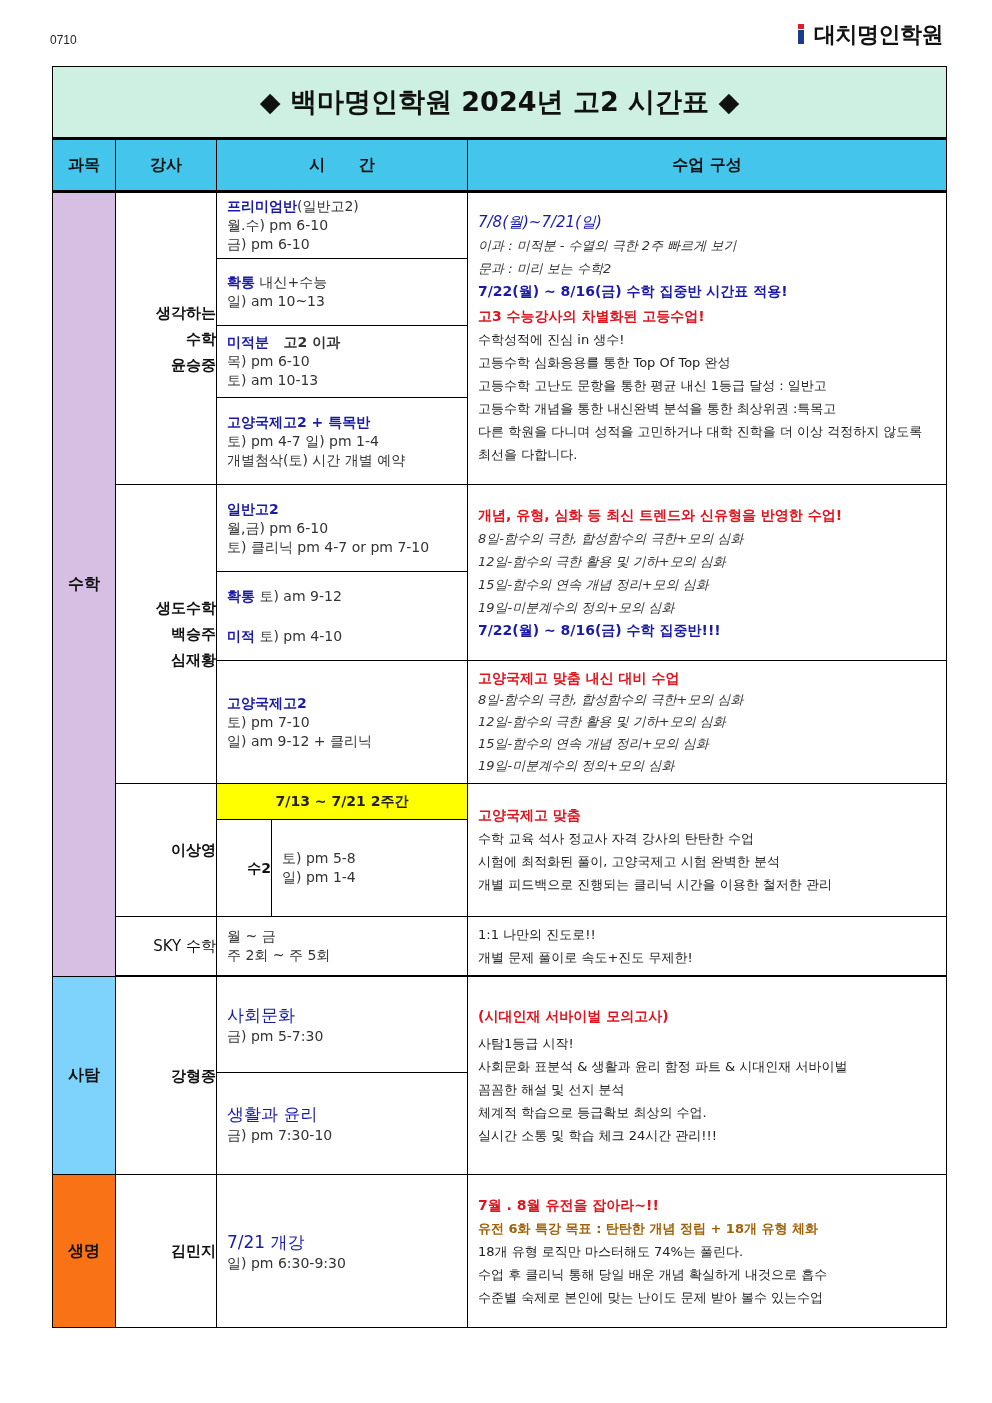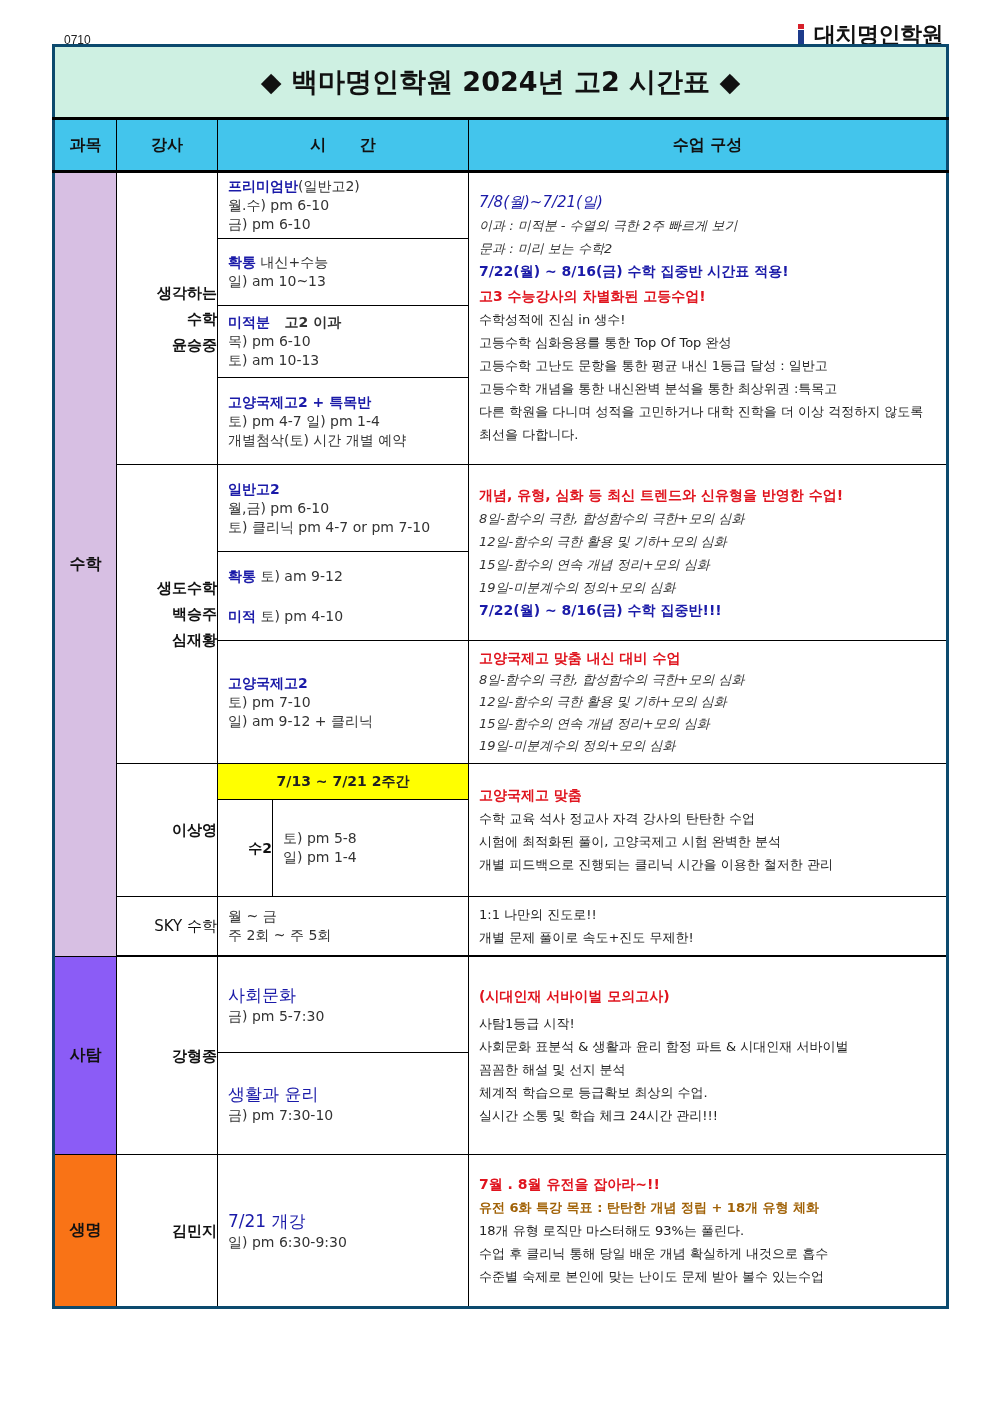--- a/index.html
+++ b/index.html
@@ -1,31 +1,31 @@
 <!DOCTYPE html>
 <html><head>
 <meta charset="utf-8">
 <style>
   html, body { margin: 0; padding: 0; background: #ffffff; }
   body { width: 992px; height: 1403px; position: relative; font-family: "DejaVu Sans", "Liberation Sans", sans-serif; color: #222; }
-  .doc-code { position: absolute; left: 64px; top: 33px; font-size: 12px; color: #222; font-family: "Liberation Sans", sans-serif; }
+  .doc-code { position: absolute; left: 50px; top: 33px; font-size: 12px; color: #222; font-family: "Liberation Sans", sans-serif; }
   .logo { position: absolute; left: 793px; top: 20px; display: flex; align-items: center; }
   .logo-mark { width: 16px; height: 22px; position: relative; margin-right: 5px; }
   .logo-mark .red { position: absolute; left: 5px; top: 0; width: 6px; height: 5px; background: #d6202a; }
   .logo-mark .blue { position: absolute; left: 5px; top: 6px; width: 6px; height: 14px; background: #1d3b8b; }
   .logo-mark .grey { position: absolute; left: 0; top: 6px; width: 16px; height: 16px; background: #8a8f96; z-index: -1; }
   .logo-text { font-size: 22px; font-weight: bold; color: #111; letter-spacing: -0.5px; }
 
-  table.tt { position: absolute; left: 52px; top: 44px; width: 894px; border-collapse: collapse; table-layout: fixed; border: 3px solid #0c4a6e; }
+  table.tt { position: absolute; left: 52px; top: 66px; width: 894px; border-collapse: collapse; table-layout: fixed; border: 1px solid #0c4a6e; }
   table.tt td { border: 1.5px solid #000; vertical-align: middle; padding: 0; }
   .title-cell { background: #cef0e2; height: 70px; text-align: center; font-size: 27px; font-weight: bold; color: #111; border-bottom: 3px solid #000 !important; }
   .hdr td { background: #43c5ec; height: 50px; text-align: center; font-size: 16px; font-weight: bold; color: #111; border-bottom: 3px solid #000 !important; }
   .subj { text-align: center; font-weight: bold; font-size: 16px; color: #111; }
   .subj-math { background: #d7bfe3; }
-  .subj-soc { background: #8b5cf6; }
+  .subj-soc { background: #7dd3fc; }
   .subj-bio { background: #f97316; }
   .teacher { text-align: right; font-size: 15px; font-weight: bold; color: #111; line-height: 26px; }
   .time { padding: 4px 10px !important; font-size: 14px; line-height: 19px; color: #333; }
   .time .ttl { color: #1a1aa8; font-weight: bold; }
   .time .ttl-lg { color: #1a1aa8; font-size: 17px; line-height: 24px; }
   .desc { padding: 6px 10px !important; font-size: 13px; line-height: 23px; color: #222; }
   .blue-it { color: #1a1aa8; font-style: italic; font-size: 15px; }
   .it { font-style: italic; color: #333; }
   .blue-b { color: #1a1aa8; font-weight: bold; font-size: 14px; }
   .red-b { color: #e0141e; font-weight: bold; font-size: 14px; }
@@ -213,19 +213,19 @@
   <tr style="height:153px">
     <td class="subj subj-bio">생명</td>
     <td class="teacher">김민지</td>
     <td colspan="2" class="time">
       <span class="ttl-lg line">7/21 개강</span>
       <span class="line">일) pm 6:30-9:30</span>
     </td>
     <td class="desc">
       <span class="line red-b">7월 . 8월 유전을 잡아라~!!</span>
       <span class="line bold">유전 6화 특강 목표 :  탄탄한 개념 정립 + 18개 유형 체화</span>
-      <span class="line">18개 유형 로직만 마스터해도 93%는 풀린다.</span>
+      <span class="line">18개 유형 로직만 마스터해도 74%는 풀린다.</span>
       <span class="line">수업 후 클리닉 통해 당일 배운 개념 확실하게 내것으로 흡수</span>
       <span class="line">수준별 숙제로 본인에 맞는 난이도 문제 받아 볼수 있는수업</span>
     </td>
   </tr>
 </tbody>
   </table>
 
 </body></html>

